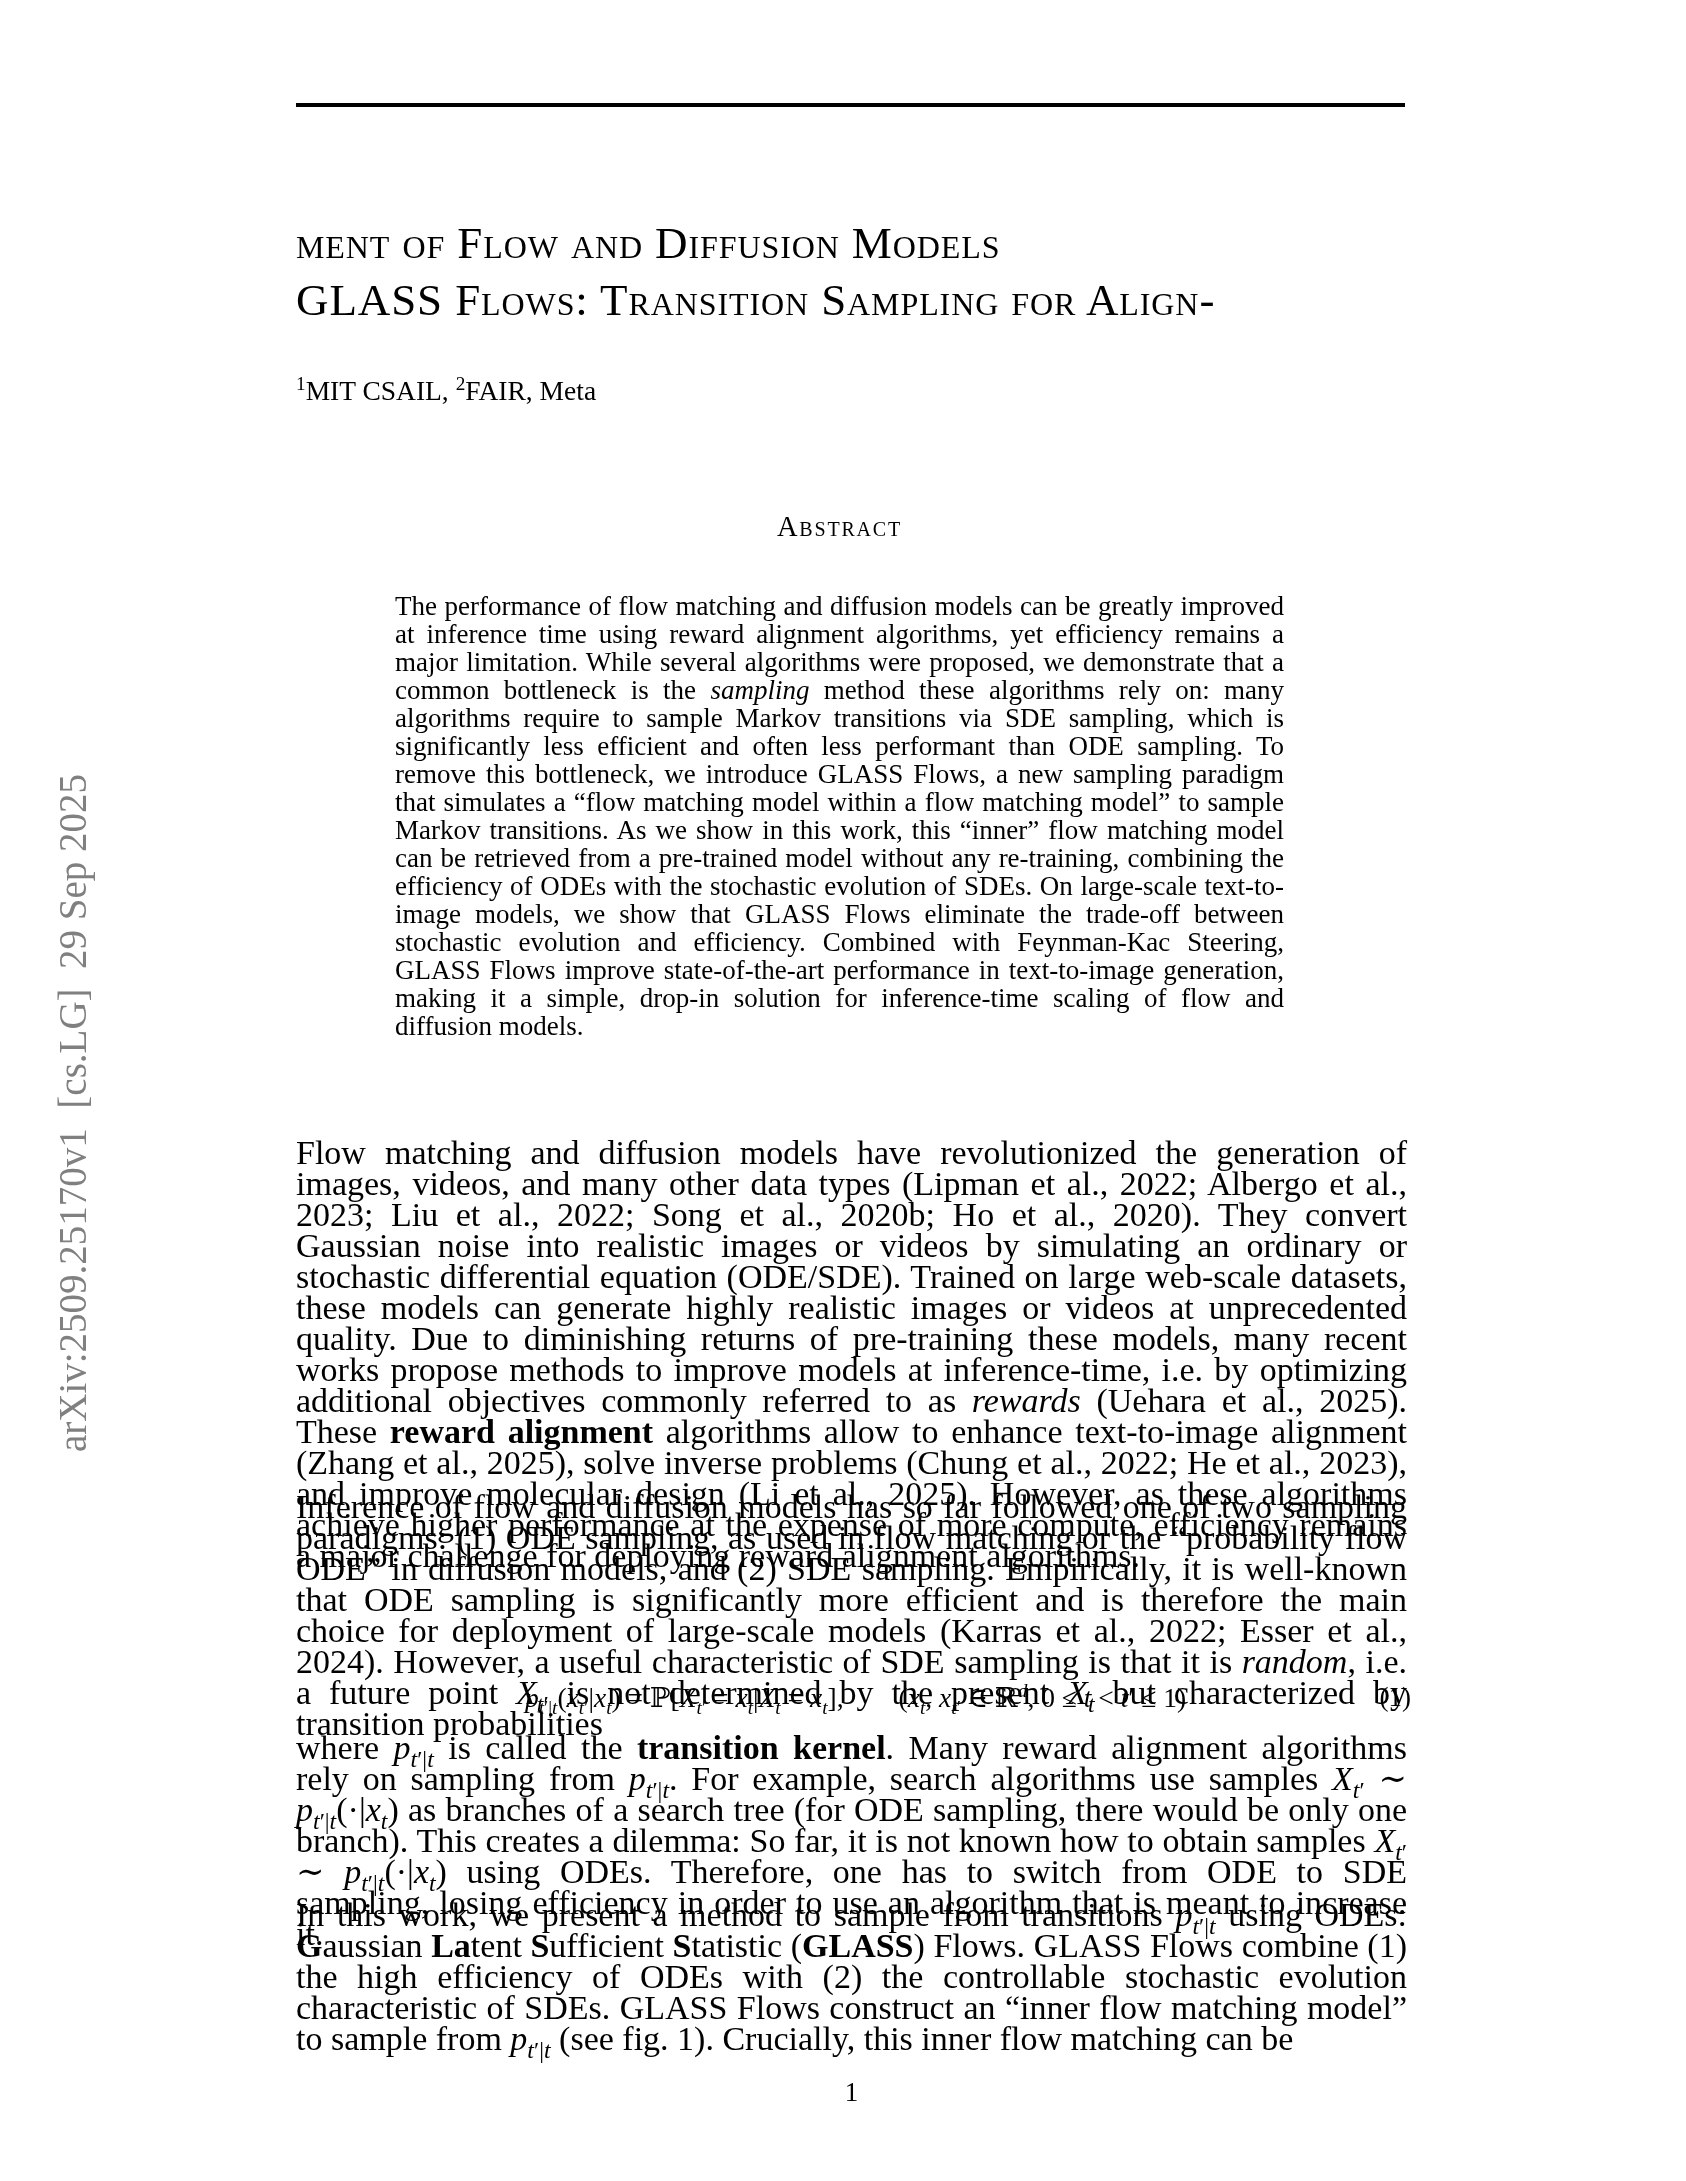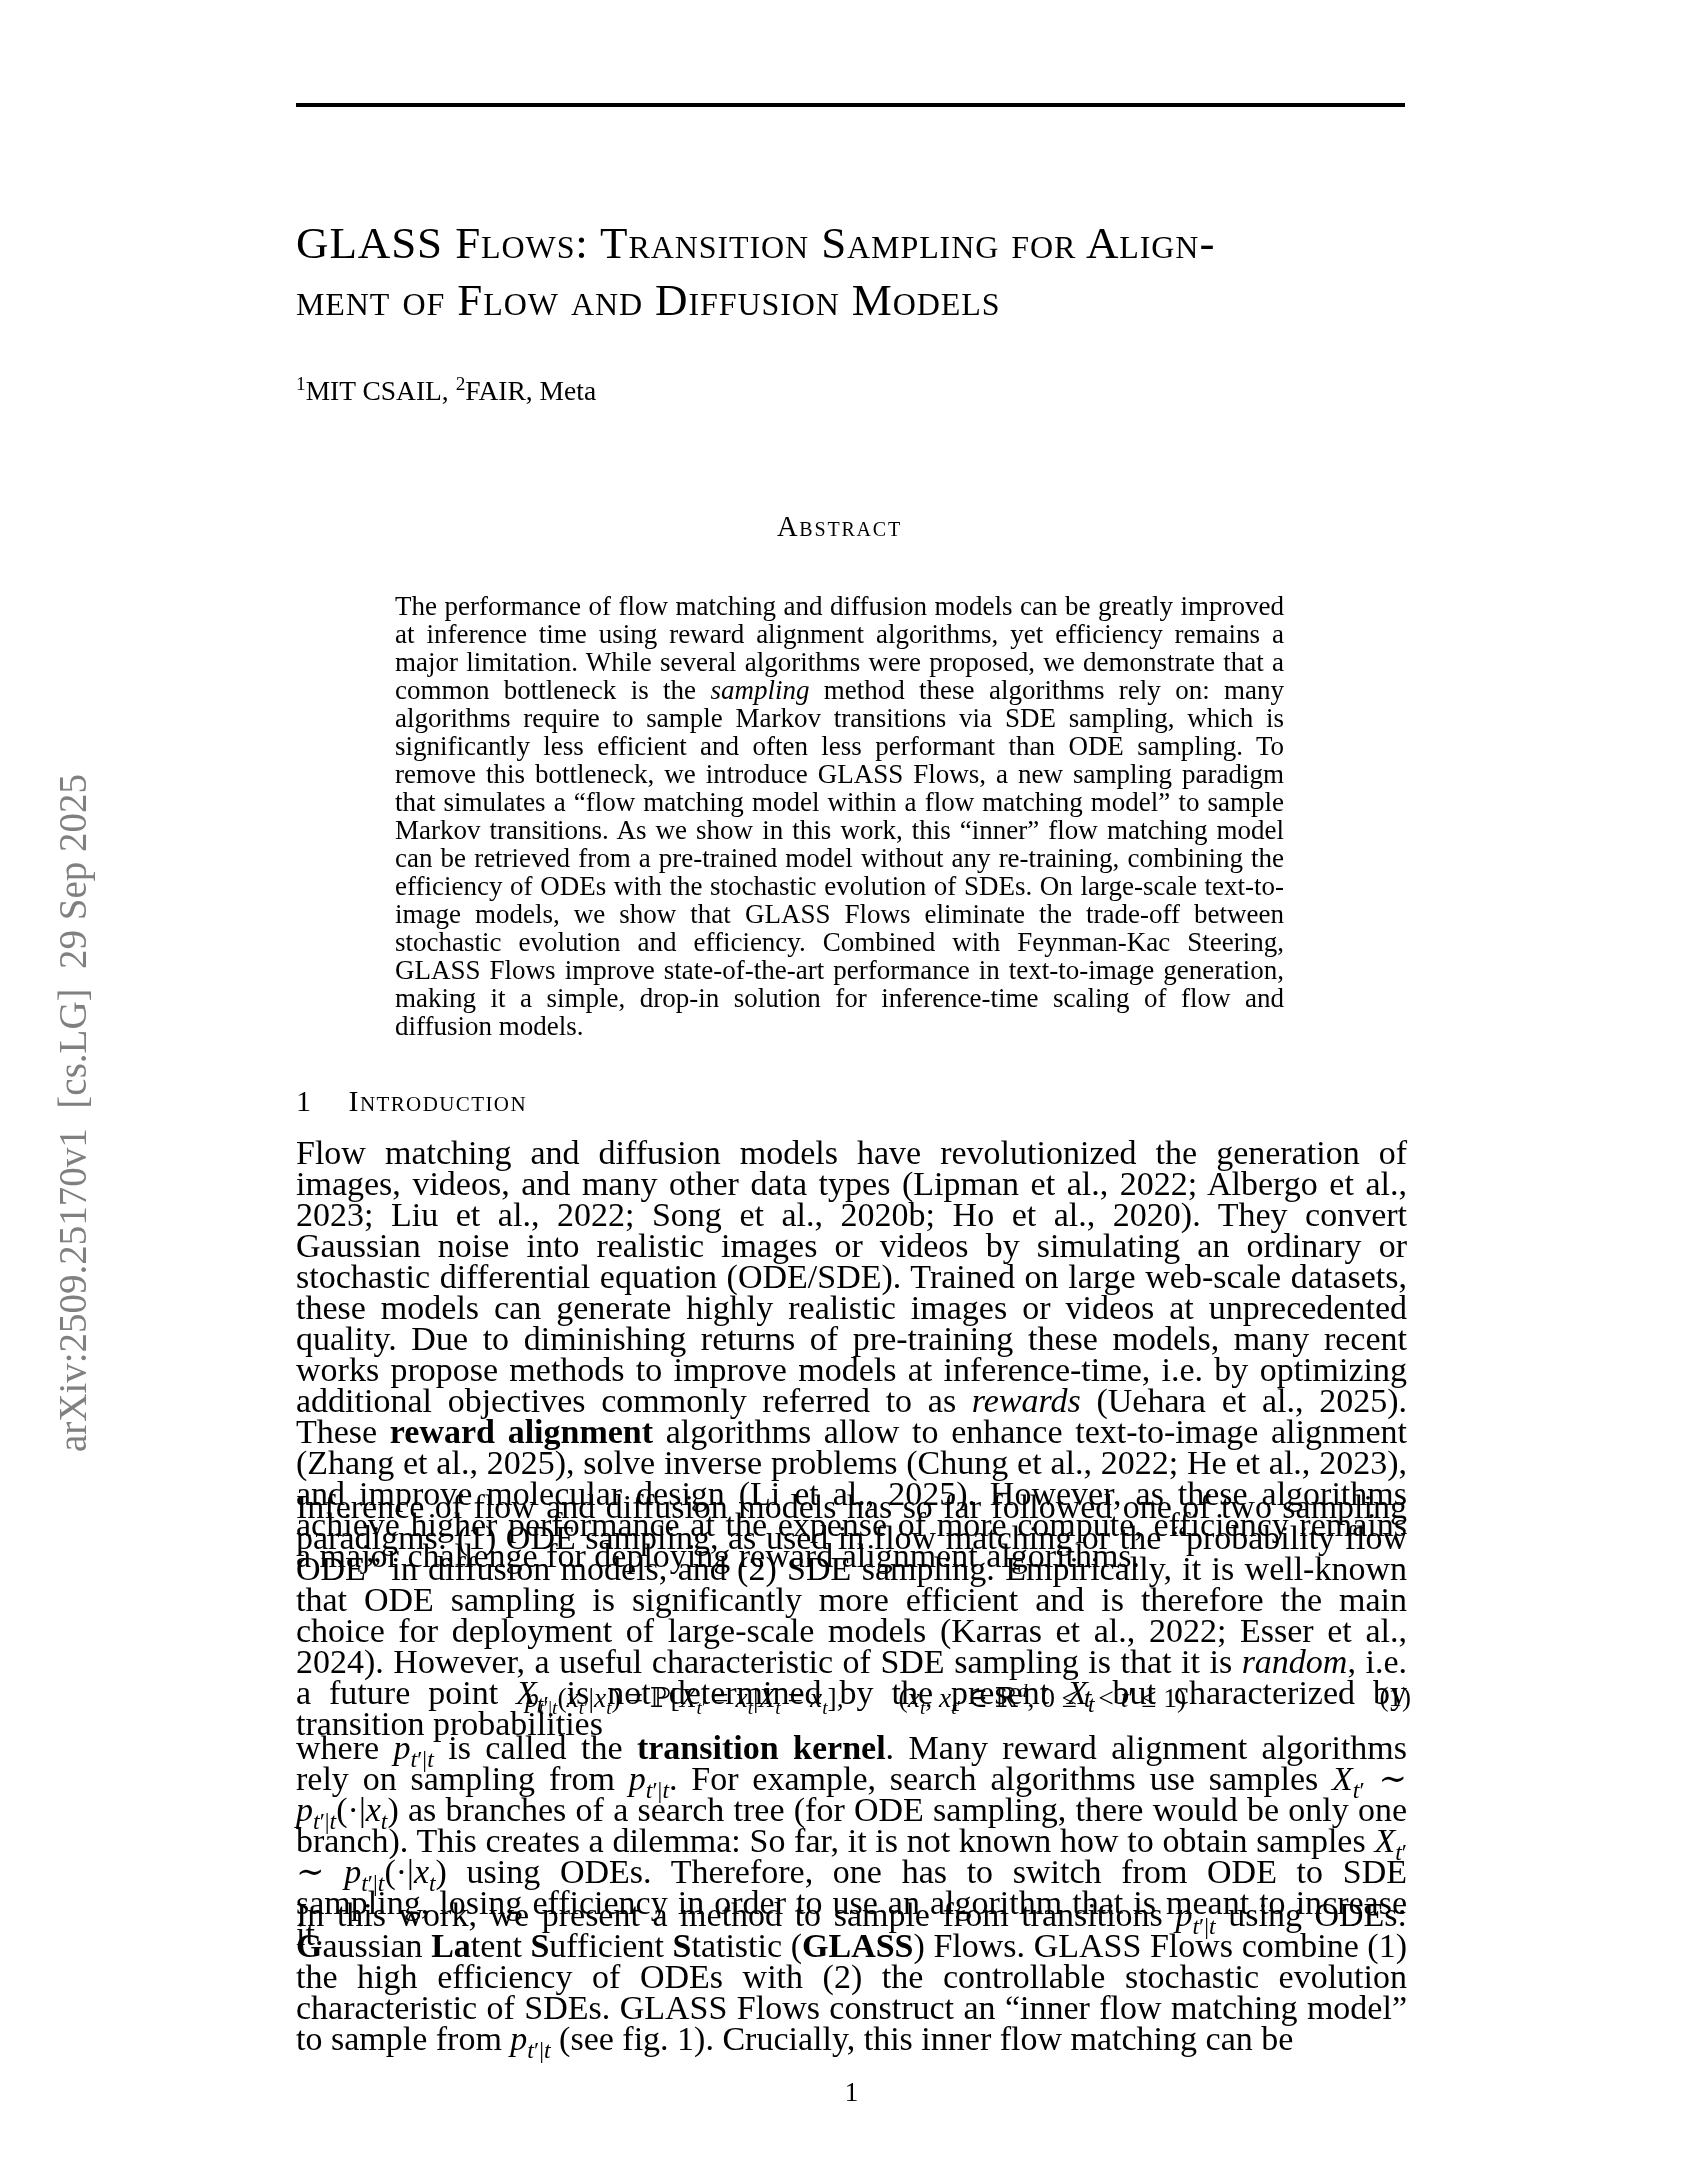--- a/index.html
+++ b/index.html
@@ -132,35 +132,32 @@
 </head>
 <body>
 
 <div class="page">
 
   <div class="arxiv-watermark">arXiv:2509.25170v1  [cs.LG]  29 Sep 2025</div>
 
   <div class="top-rule"></div>
 
   <div class="paper-title">
+    <div>ment of Flow and Diffusion Models</div>
     <div>GLASS Flows: Transition Sampling for Align-</div>
-    <div>ment of Flow and Diffusion Models</div>
   </div>
 
   <div class="authors">
     <div class="affil-line"><sup>1</sup>MIT CSAIL, <sup>2</sup>FAIR, Meta</div>
   </div>
 
   <div class="abstract-heading">Abstract</div>
 
   <div class="abstract-body">The performance of flow matching and diffusion models can be greatly improved at inference time using reward alignment algorithms, yet efficiency remains a major limitation. While several algorithms were proposed, we demonstrate that a common bottleneck is the <i>sampling</i> method these algorithms rely on: many algorithms require to sample Markov transitions via SDE sampling, which is significantly less efficient and often less performant than ODE sampling. To remove this bottleneck, we introduce GLASS Flows, a new sampling paradigm that simulates a “flow matching model within a flow matching model” to sample Markov transitions. As we show in this work, this “inner” flow matching model can be retrieved from a pre-trained model without any re-training, combining the efficiency of ODEs with the stochastic evolution of SDEs. On large-scale text-to-image models, we show that GLASS Flows eliminate the trade-off between stochastic evolution and efficiency. Combined with Feynman-Kac Steering, GLASS Flows improve state-of-the-art performance in text-to-image generation, making it a simple, drop-in solution for inference-time scaling of flow and diffusion models.</div>
 
-  <div class="section-heading">
-    <span class="sec-num">1</span><span class="sec-title">Introduction</span>
-  </div>
 
   <div class="body-par par-1">Flow matching and diffusion models have revolutionized the generation of images, videos, and many other data types (Lipman et al., 2022; Albergo et al., 2023; Liu et al., 2022; Song et al., 2020b; Ho et al., 2020). They convert Gaussian noise into realistic images or videos by simulating an ordinary or stochastic differential equation (ODE/SDE). Trained on large web-scale datasets, these models can generate highly realistic images or videos at unprecedented quality. Due to diminishing returns of pre-training these models, many recent works propose methods to improve models at inference-time, i.e. by optimizing additional objectives commonly referred to as <i>rewards</i> (Uehara et al., 2025). These <b>reward alignment</b> algorithms allow to enhance text-to-image alignment (Zhang et al., 2025), solve inverse problems (Chung et al., 2022; He et al., 2023), and improve molecular design (Li et al., 2025). However, as these algorithms achieve higher performance at the expense of more compute, efficiency remains a major challenge for deploying reward alignment algorithms.</div>
 
   <div class="body-par par-2">Inference of flow and diffusion models has so far followed one of two sampling paradigms: (1) ODE sampling, as used in flow matching or the “probability flow ODE” in diffusion models, and (2) SDE sampling. Empirically, it is well-known that ODE sampling is significantly more efficient and is therefore the main choice for deployment of large-scale models (Karras et al., 2022; Esser et al., 2024). However, a useful characteristic of SDE sampling is that it is <i>random</i>, i.e. a future point <i>X</i><sub><i>t</i>′</sub> is not determined by the present <i>X</i><sub><i>t</i></sub> but characterized by transition probabilities</div>
 
   <div class="equation-row">
     <span><i>p</i><sub><i>t</i>′|<i>t</i></sub>(<i>x</i><sub><i>t</i>′</sub>|<i>x</i><sub><i>t</i></sub>) = ℙ[<i>X</i><sub><i>t</i>′</sub> = <i>x</i><sub><i>t</i></sub>|<i>X</i><sub><i>t</i></sub> = <i>x</i><sub><i>t</i></sub>],  (<i>x</i><sub><i>t</i></sub>, <i>x</i><sub><i>t</i>′</sub> ∈ ℝ<sup><i>d</i></sup>, 0 ≤ <i>t</i> &lt; <i>t</i>′ ≤ 1)</span>
     <span class="equation-number">(1)</span>
   </div>
 

